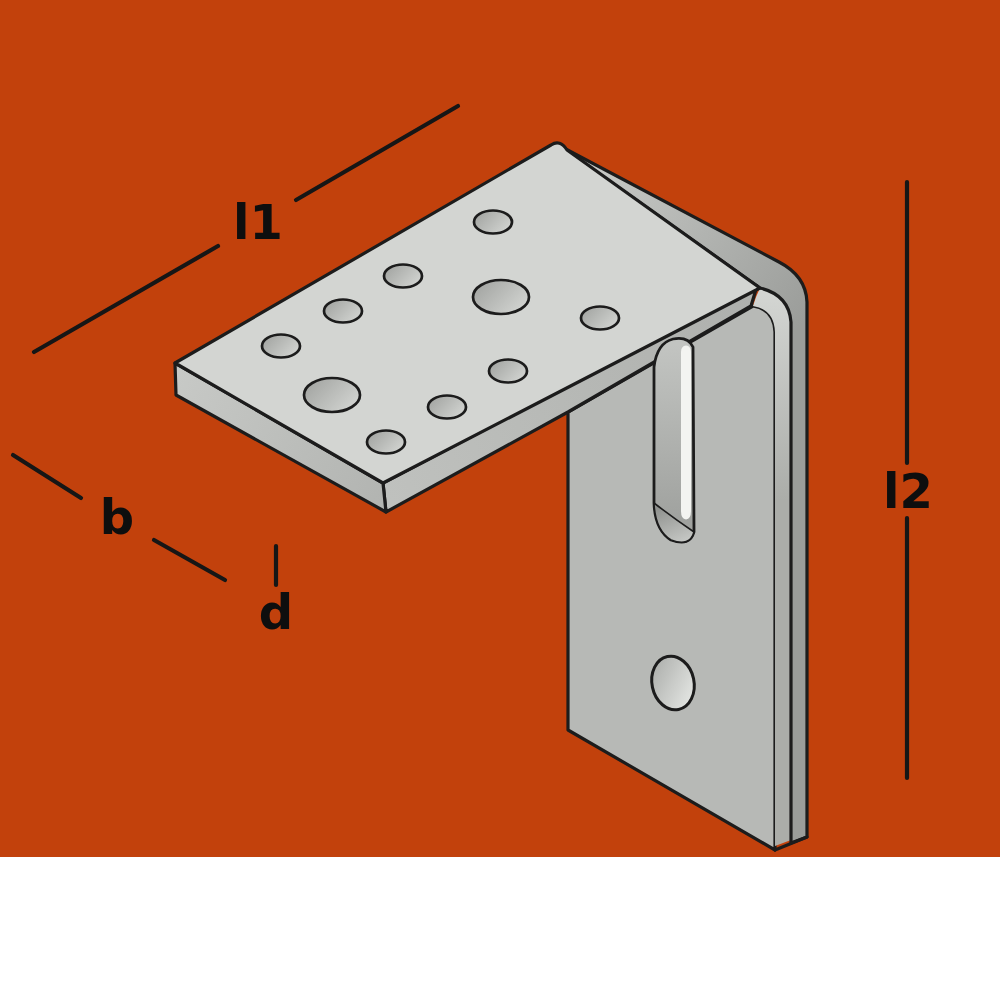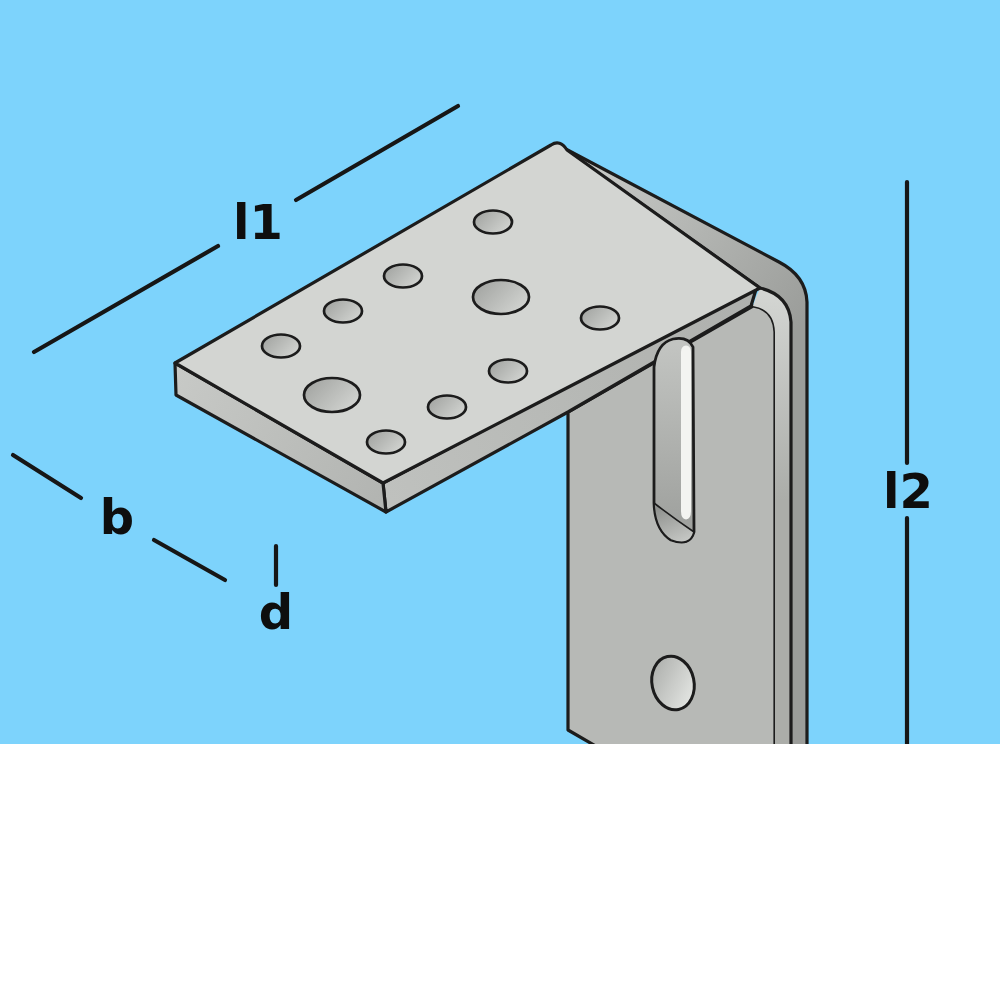--- a/index.html
+++ b/index.html
@@ -6,22 +6,22 @@
     margin: 0;
     padding: 0;
     width: 1000px;
     height: 1000px;
     background: #ffffff;
     font-family: "DejaVu Sans", "Liberation Sans", sans-serif;
   }
   .stage {
     position: relative;
     width: 1000px;
-    height: 744px;
-    background: #7dd3fc;
+    height: 857px;
+    background: #c2410c;
     overflow: hidden;
   }
   svg { display: block; }
   .dim-label {
     font-family: "DejaVu Sans", "Liberation Sans", sans-serif;
     font-weight: 700;
     font-size: 48px;
     fill: #0e0e0e;
   }
 </style>

